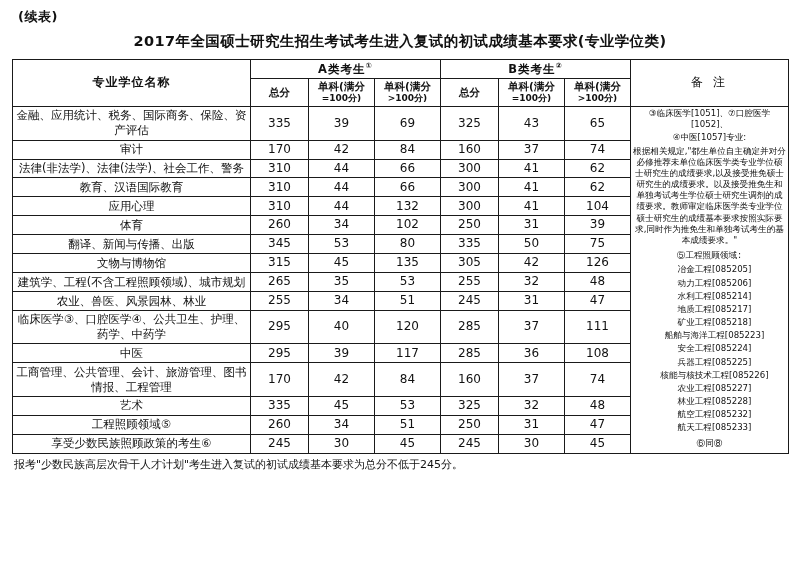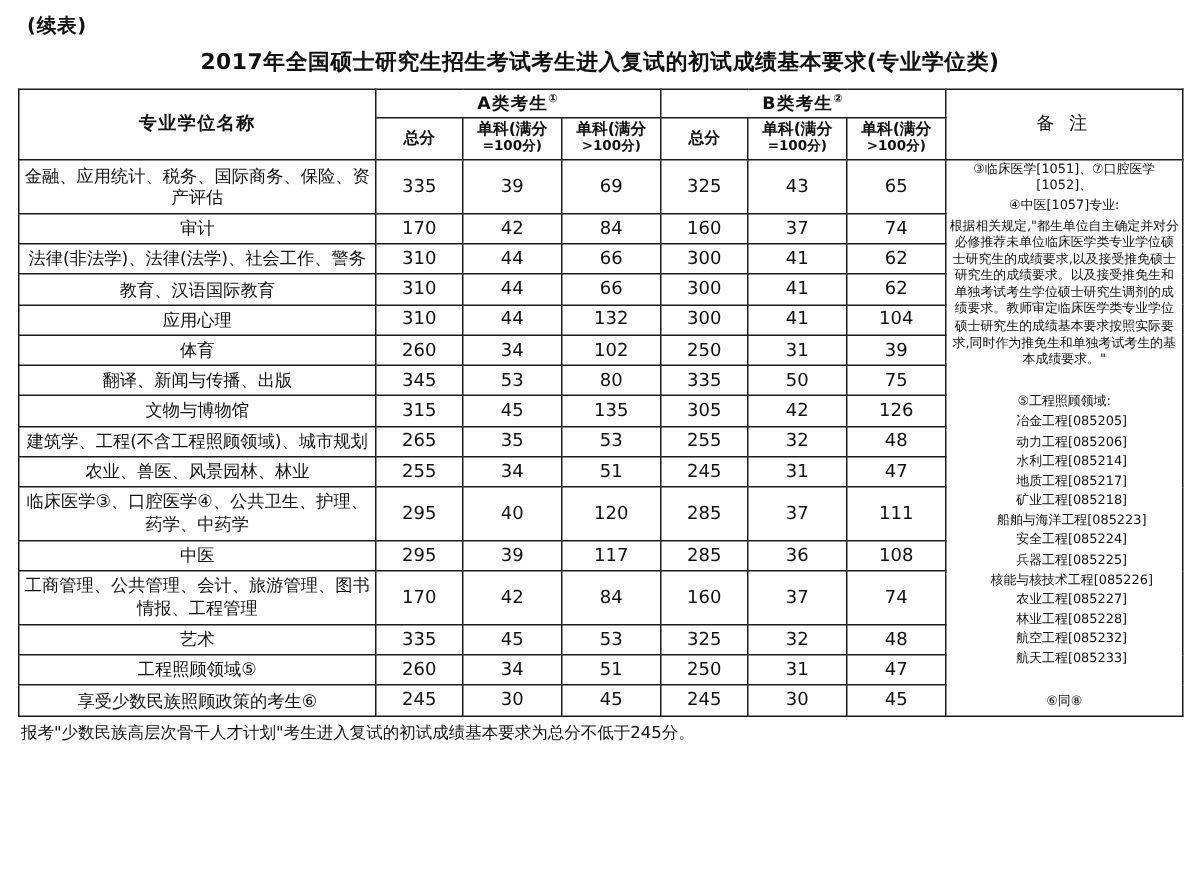--- a/index.html
+++ b/index.html
@@ -90,21 +90,22 @@
     text-align: left;
     vertical-align: top;
     padding: 4px 5px;
     font-size: 8.6px;
     line-height: 1.42;
   }
   .notes p {
     margin: 0 0 2px 0;
   }
   .notes .blk {
-    margin-top: 17px;
+    margin-top: 5px;
+    font-family: Liberation Mono, monospace;
   }
   .notes .ind {
     padding-left: 10px;
     display: block;
   }
   .sup {
     font-size: 7.5px;
     vertical-align: super;
   }
   .footnote {

